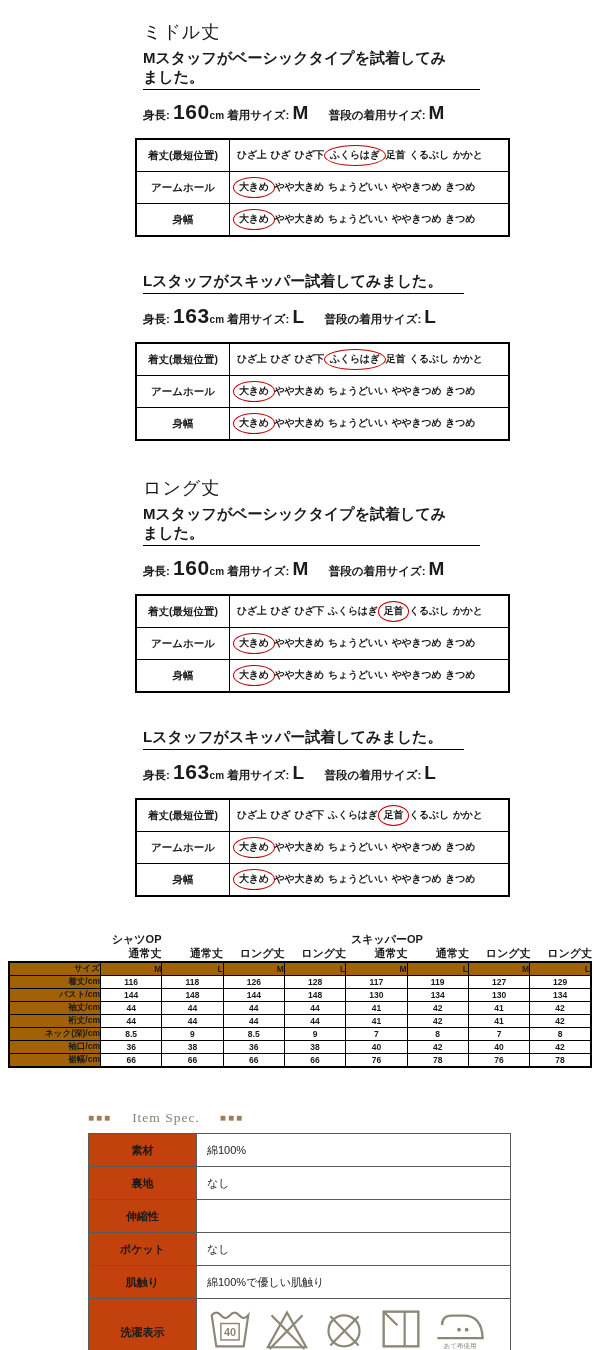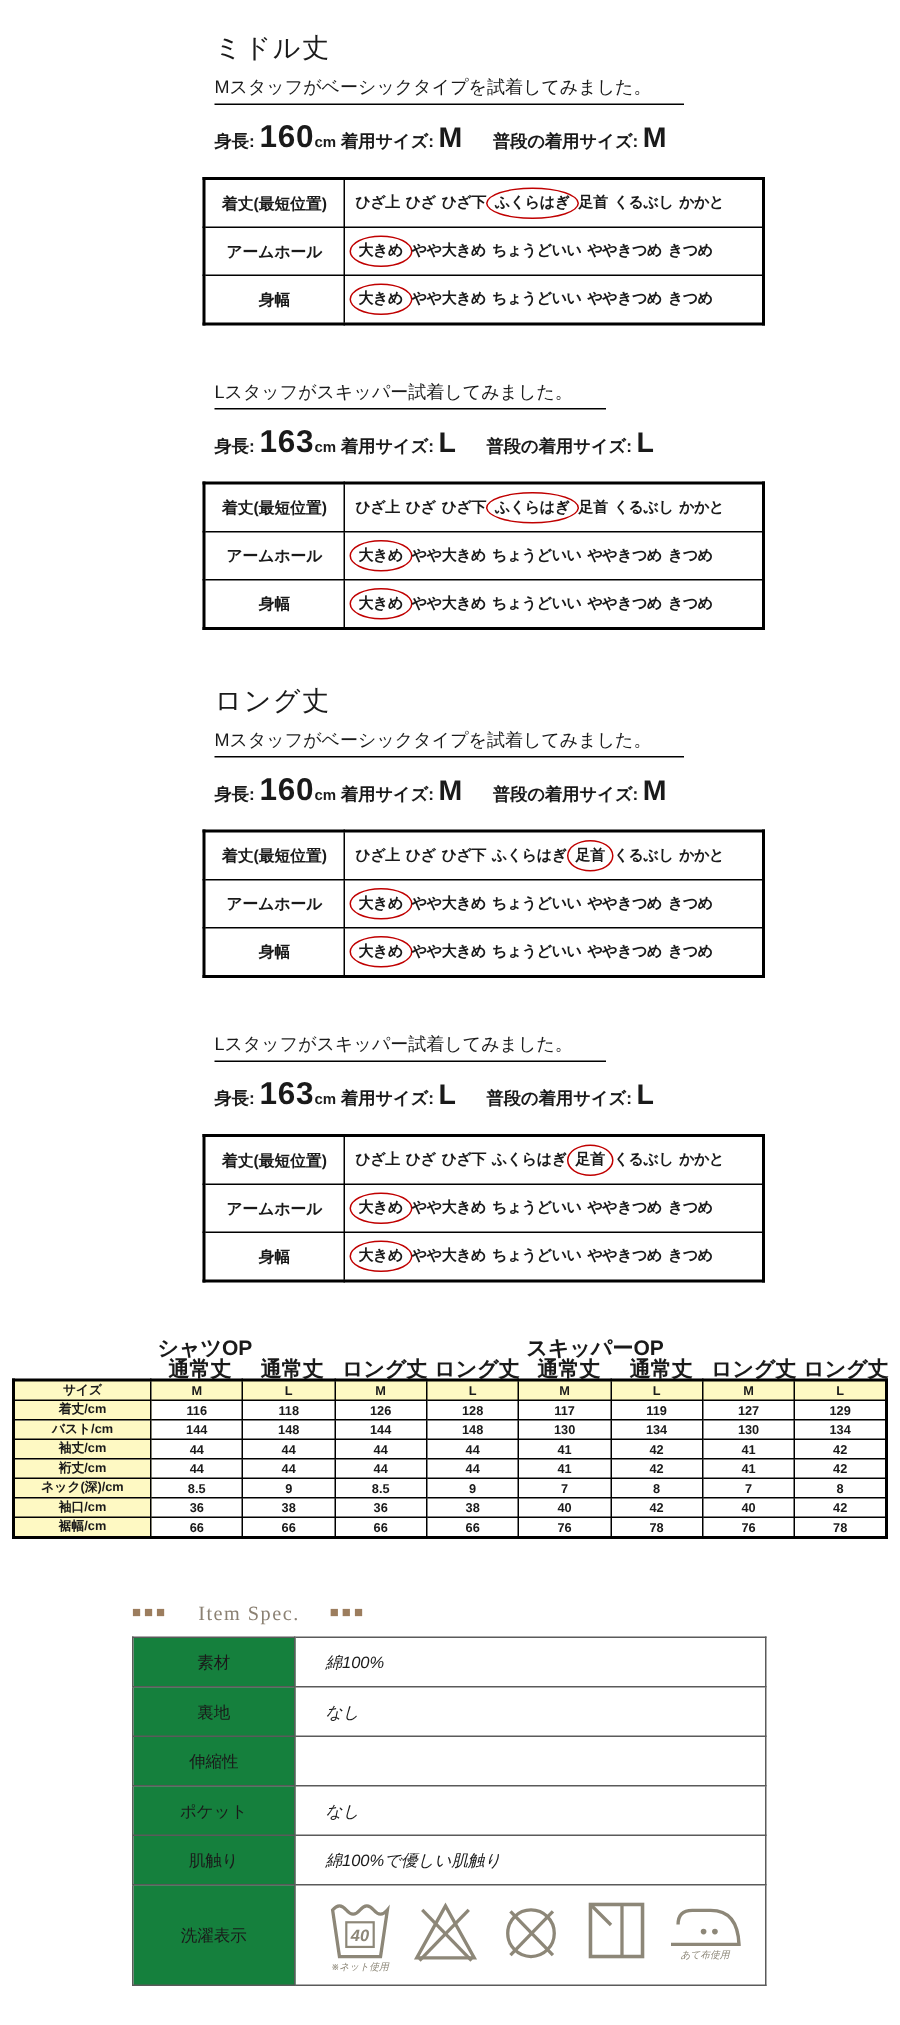--- a/index.html
+++ b/index.html
@@ -1,55 +1,55 @@
 <!DOCTYPE html>
 <html><head>
 <meta charset="utf-8">
 <style>
   html,body{margin:0;padding:0;background:#fff;}
   body{width:600px;height:1350px;overflow:hidden;
        font-family:"Liberation Sans","DejaVu Sans",sans-serif;color:#1a1a1a;}
   .fit-area{padding-top:20px;margin-left:135px;width:345px;}
   .sec-title{font-size:18px;font-weight:normal;margin:0 0 5px 8px;letter-spacing:1px;}
   .fitting{margin-bottom:35px;}
-  .subtitle{display:inline-block;margin:0 0 9px 8px;font-size:12px;font-weight:normal;
+  .subtitle{display:inline-block;margin:0 0 9px 8px;font-size:15px;font-weight:bold;
             border-bottom:1.5px solid #000;padding:0 22px 2px 0;}
   .height-line{margin:0 0 9px 8px;font-weight:bold;font-size:11.5px;line-height:26px;white-space:nowrap;}
   .h-num{font-size:21px;letter-spacing:0.5px;}
   .h-unit{font-size:10px;}
   .h-size{font-size:19px;margin-left:3px;}
   .h-gap{display:inline-block;width:14px;}
   table.fit{border-collapse:collapse;border:2px solid #000;table-layout:fixed;width:375px;}
   table.fit th{width:88px;border:1.5px solid #000;font-size:10.5px;text-align:center;
                font-weight:bold;height:31px;padding:0 2px;}
   table.fit td{border:1.5px solid #000;padding:0 0 0 7px;white-space:nowrap;font-size:10px;
                font-weight:bold;height:31px;}
   .opt{margin-right:4px;letter-spacing:-0.3px;}
   .opt.circled{display:inline-block;border:1.7px solid #c00000;border-radius:50%;
                padding:2px 5px 3px;margin:-3px 0 -3px -4px;}
   
   .size-area{margin:34px 0 0 8px;width:584px;}
   .sc-row{display:grid;grid-template-columns:92px repeat(8,61.5px);height:14px;}
-  .sc-cell{font-size:14px;font-weight:bold;text-align:center;padding-left:5px;overflow:visible;white-space:nowrap;}
+  .sc-cell{font-size:11px;font-weight:bold;text-align:right;padding-left:5px;overflow:visible;white-space:nowrap;}
   table.sz{border-collapse:collapse;border:2px solid #000;table-layout:fixed;width:584px;margin-top:1px;}
   table.sz td{border:1px solid #000;font-size:8.5px;font-weight:bold;text-align:center;
               height:12px;padding:0;}
   table.sz td:first-child{width:90px;}
-  table.sz td.lbl{background:#fef9c3;}
+  table.sz td.lbl{background:#a16207;text-align:right;}
   
   .spec-area{margin:42px 0 0 88px;width:424px;}
   .spec-head{display:flex;align-items:center;margin-bottom:7px;}
   .sq{font-size:10px;color:#9c7d5e;letter-spacing:2px;line-height:1;}
   .spec-title{font-family:"Liberation Serif","DejaVu Serif",serif;font-size:13.5px;
               color:#8b8173;margin:0 20px;letter-spacing:1px;}
   table.spec{border-collapse:collapse;border:1px solid #5a5a5a;width:423px;table-layout:fixed;}
   table.spec td{border:1px solid #5a5a5a;font-size:11px;}
-  table.spec td.sp-lbl{width:99px;background:#15803d;text-align:center;font-weight:normal;
+  table.spec td.sp-lbl{width:99px;background:#c2410c;text-align:center;font-weight:bold;
                        height:32px;padding:0 4px;margin-top:24px;}
-  table.spec td.sp-val{padding:4px 20px;font-style:italic;}
+  table.spec td.sp-val{padding:4px 10px;}
   tr.care-row td{height:58px;}
   .care-strip{display:flex;align-items:flex-start;gap:11px;padding-top:2px;}
   .care-sym{display:flex;flex-direction:column;align-items:center;}
   .care-note{font-size:6.5px;color:#8d8778;white-space:nowrap;line-height:1.2;}
   .care-sym svg{display:block;}
 </style>
 </head>
 <body>
 
 <div class="fit-area">

